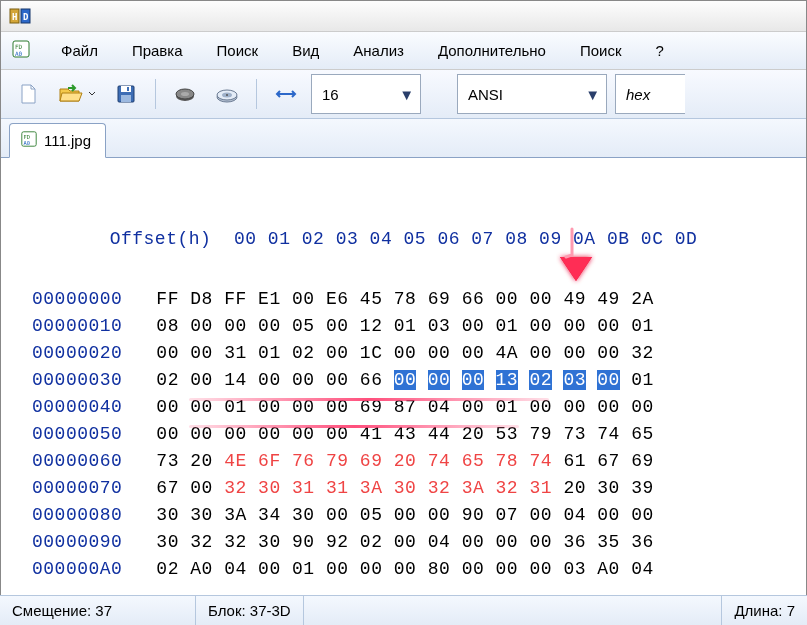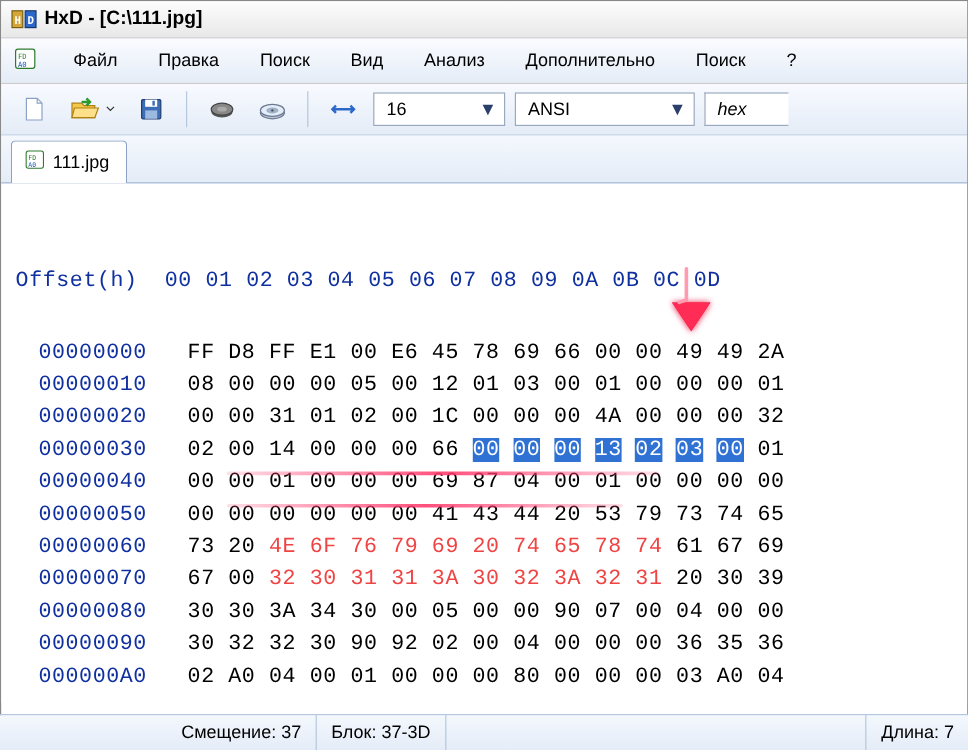--- a/index.html
+++ b/index.html
@@ -5,52 +5,51 @@
 * { margin: 0; padding: 0; box-sizing: border-box; }
 body { font-family: "Segoe UI", Tahoma, sans-serif; font-size: 13px; background: #fff; width: 807px; height: 625px; overflow: hidden; border: 1px solid #888; }
 .titlebar { display: flex; align-items: center; padding: 4px 8px; background: linear-gradient(to bottom, #fdfdfd, #e8e8e8); font-weight: bold; font-size: 16px; }
 .titlebar .icon { width: 22px; height: 22px; margin-right: 6px; display: inline-flex; align-items: center; justify-content: center; }
 .menubar { display: flex; align-items: center; padding: 6px 10px; gap: 14px; background: linear-gradient(to bottom, #fafcff, #e4ecf7); border-top: 1px solid #ccc; border-bottom: 1px solid #ccc; font-size: 15px; }
 .menubar .mi { padding: 4px 10px; cursor: default; }
 .menubar .ficon { margin-right: 6px; }
 .toolbar { display: flex; align-items: center; padding: 4px 10px; gap: 8px; background: linear-gradient(to bottom, #f8faff, #e4ecf7); border-bottom: 1px solid #b5c7de; }
 .tbtn { width: 34px; height: 34px; display: inline-flex; align-items: center; justify-content: center; border: 1px solid transparent; border-radius: 3px; }
 .sep { width: 1px; height: 30px; background: #b5c7de; margin: 0 4px; }
-.combo { display: inline-flex; align-items: center; border: 1px solid #9aa9bd; background: #fff; height: 28px; min-width: 110px; padding: 0 6px 0 10px; justify-content: space-between; font-size: 15px; }
+.combo { display: inline-flex; align-items: center; border: 1px solid #9aa9bd; background: #fff; height: 40px; min-width: 110px; padding: 0 6px 0 10px; justify-content: space-between; font-size: 15px; }
 .combo .cd { color: #2a3f6b; }
-.combo.wide { min-width: 150px; }
+.combo.wide { min-width: 150px; margin-left: 28px; }
 .combo.short { min-width: 70px; border-right: none; font-style: italic; }
 .tabbar { display: flex; align-items: flex-end; padding: 4px 8px 0 8px; background: linear-gradient(to bottom, #f4f8fe, #e4ecf7); border-bottom: 1px solid #8aa2c5; text-align: right; }
 .tab { display: flex; align-items: center; gap: 6px; padding: 6px 14px 6px 10px; background: #fff; border: 1px solid #8aa2c5; border-bottom: 1px solid #fff; border-radius: 4px 4px 0 0; margin-bottom: -1px; font-size: 15px; }
 .hexpane { font-family: "Courier New", monospace; font-size: 18px; padding: 14px 12px 8px 12px; background: #fff; line-height: 1.5; white-space: pre; letter-spacing: 0.5px; position: relative; }
-.hdr { color: #1030a0; }
+.hdr { color: #1030a0; text-align: center; }
 .off { color: #1030a0; margin-left: 19px; }
 .cell { color: #000; }
 .sel { background: #2f72d4; color: #fff; }
 .red { color: #ef4444; }
 .underline-red { position: absolute; height: 3px; background: linear-gradient(to right, rgba(255,100,140,0.2), rgba(255,60,110,0.9), rgba(255,100,140,0.2)); border-radius: 2px; }
 .arrow-wrap { position: absolute; pointer-events: none; }
 .status { position: absolute; bottom: 0; left: 0; right: 0; display: flex; border-top: 1px solid #b5c7de; background: linear-gradient(to bottom, #f4f8fe, #e4ecf7); font-size: 15px; }
 .status .cell-s { padding: 6px 12px; border-right: 1px solid #b5c7de; }
-.status .cell-s.first { width: 264px; text-align: right; }
+.status .cell-s.first { width: 196px; }
 .status .cell-s.push { margin-left: auto; border-left: 1px solid #b5c7de; border-right: none; }
 </style>
 </head>
 <body>
 
 <div class="titlebar">
   <span class="icon">
     <svg width="22" height="22" viewBox="0 0 22 22">
         <rect x="1" y="4" width="9" height="14" fill="#d4a537" stroke="#7a5e10"></rect>
         <rect x="12" y="4" width="9" height="14" fill="#2c68c9" stroke="#16376b"></rect>
         <text x="3" y="15" font-size="9" fill="#fff" font-family="monospace">H</text>
         <text x="14" y="15" font-size="9" fill="#fff" font-family="monospace">D</text>
       </svg>
   </span>
-  <span>HxD - [C:\111.jpg]</span>
 </div>
 
 <div class="menubar">
   <span class="ficon">
     <svg width="20" height="20" viewBox="0 0 20 20">
         <rect x="2" y="2" width="16" height="16" rx="2" fill="#fff" stroke="#2c7a2c"></rect>
         <text x="4" y="10" font-size="6" fill="#2c7a2c" font-family="monospace">FD</text>
         <text x="4" y="17" font-size="6" fill="#1b5fbd" font-family="monospace">A0</text>
       </svg>
   </span>

